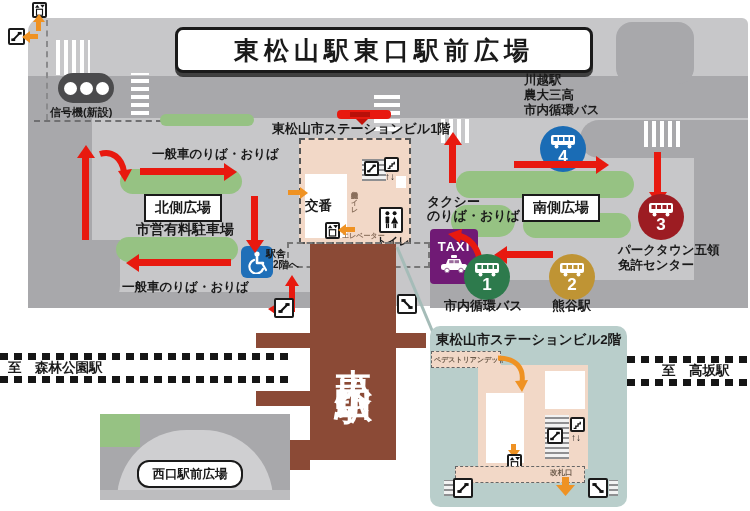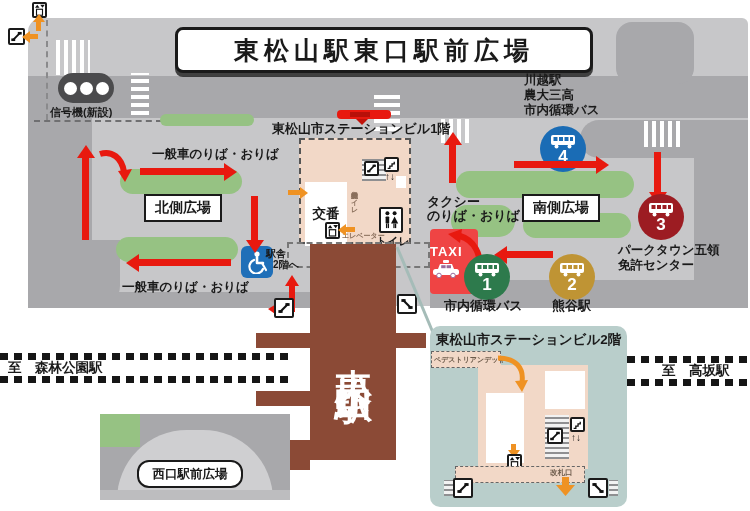--- a/index.html
+++ b/index.html
@@ -103,20 +103,21 @@
   <div class="abs oa h hl" style="left:30px;top:34px;width:8px;"></div>
 
   <div class="abs" style="left:337px;top:110px;width:54px;height:9px;background:#e8190f;border-radius:4px;"></div>
   <div class="abs" style="left:350px;top:112px;width:20px;height:5px;background:#b81009;"></div>
   <div class="abs" style="left:356px;top:119px;width:0;height:0;border-top:6px solid #c1130b;border-left:6px solid transparent;border-right:6px solid transparent;"></div>
 
   <div class="abs t" style="left:152px;top:146px;font-size:12.5px;">一般車のりば・おりば</div>
   <div class="abs box-label" style="left:144px;top:194px;width:74px;height:24px;font-size:14px;">
     <span>北側広場</span>
   </div>
+  <div class="abs t" style="left:136px;top:221px;font-size:14px;">市営有料駐車場</div>
   <div class="abs t" style="left:122px;top:279px;font-size:12.5px;">一般車のりば・おりば</div>
 
   <div class="abs" style="left:241px;top:246px;width:32px;height:32px;background:#1f6fb8;border-radius:6px;display:flex;align-items:center;justify-content:center;">
     <svg width="24" height="24" viewBox="0 0 24 24">
       <circle cx="12" cy="4" r="2.6" fill="#fff"></circle>
       <path d="M12 7 v6 h6" stroke="#fff" stroke-width="2.6" fill="none" stroke-linecap="round" stroke-linejoin="round"></path>
       <path d="M9 10 a7 7 0 1 0 9 9" stroke="#fff" stroke-width="2.2" fill="none" stroke-linecap="round"></path>
       <path d="M17 13 l4 7" stroke="#fff" stroke-width="2.2" stroke-linecap="round"></path>
     </svg>
   </div>
@@ -125,21 +126,21 @@
   <svg class="abs" style="left:96px;top:148px;" width="36" height="36" viewBox="0 0 36 36">
     <path d="M4,6 C16,2 26,10 28,24" stroke="#e8190f" stroke-width="6" fill="none"></path>
     <polygon points="29,34 22,23 36,21" fill="#e8190f"></polygon>
   </svg>
   <div class="abs ra h hr" style="left:140px;top:168px;width:84px;"></div>
   <div class="abs ra v vd" style="left:251px;top:196px;height:44px;"></div>
   <div class="abs ra h hl" style="left:139px;top:259px;width:92px;"></div>
 
   <div class="abs t" style="left:272px;top:120px;font-size:13px;">東松山市ステーションビル1階</div>
   <div class="abs" style="left:299px;top:138px;width:112px;height:106px;background:#f2d8c7;border:2px dashed #555;box-sizing:border-box;"></div>
-  <div class="abs" style="left:305px;top:182px;width:42px;height:64px;background:#fff;display:flex;align-items:center;justify-content:center;">
+  <div class="abs" style="left:305px;top:174px;width:42px;height:64px;background:#fff;display:flex;align-items:center;justify-content:flex-start;">
     <span class="t" style="font-size:13.5px;">交番</span>
   </div>
   <div class="abs stairs-strip" style="left:362px;top:159px;width:24px;height:22px;"></div>
   <div class="abs icon-box" style="left:364px;top:161px;width:15px;height:15px;">
     <svg width="11" height="11" viewBox="0 0 20 20">
         <path d="M4 16 L16 4" stroke="#111" stroke-width="3"></path>
         <rect x="2" y="13" width="6" height="4" fill="#111"></rect>
         <rect x="12" y="3" width="6" height="4" fill="#111"></rect>
       </svg>
   </div>
@@ -171,21 +172,21 @@
         <rect x="3" y="7" width="8" height="8" fill="none" stroke="#111" stroke-width="1.5"></rect>
       </svg>
   </div>
   <div class="abs t" style="left:342px;top:231px;font-size:7px;color:#8a6f5c;">エレベーター</div>
   <div class="abs oa h hr" style="left:288px;top:190px;width:12px;"></div>
   <div class="abs oa h hl" style="left:346px;top:227px;width:9px;"></div>
   <div class="abs" style="left:287px;top:242px;width:143px;height:26px;border:2px dashed #777;box-sizing:border-box;"></div>
 
   <div class="abs t" style="left:427px;top:193px;font-size:13px;">タクシー</div>
   <div class="abs t" style="left:427px;top:207px;font-size:13px;">のりば・おりば</div>
-  <div class="abs" style="left:430px;top:229px;width:48px;height:65px;background:#ef4444;border-radius:4px;display:flex;flex-direction:column;justify-content:center;">
+  <div class="abs" style="left:430px;top:229px;width:48px;height:55px;background:#701a75;border-radius:4px;display:flex;flex-direction:column;align-items:center;justify-content:center;">
     <span style="color:#fff;font-weight:bold;font-size:13px;letter-spacing:1px;line-height:1;">TAXI</span>
     <svg width="32" height="18" viewBox="0 0 32 18" style="margin-top:2px;">
       <rect x="13" y="0" width="6" height="3" rx="1" fill="#fff"></rect>
       <path d="M8 9 L10 4 h12 l2 5 z" fill="#fff"></path>
       <rect x="11.2" y="5.2" width="4.4" height="3" fill="#9a6b9c"></rect>
         <rect x="16.6" y="5.2" width="4.4" height="3" fill="#9a6b9c"></rect>
       <rect x="3" y="9" width="26" height="6" rx="2.5" fill="#fff"></rect>
       <circle cx="9" cy="15.5" r="2.3" fill="#fff" stroke="#9a6b9c" stroke-width="1"></circle>
       <circle cx="23" cy="15.5" r="2.3" fill="#fff" stroke="#9a6b9c" stroke-width="1"></circle>
     </svg>

